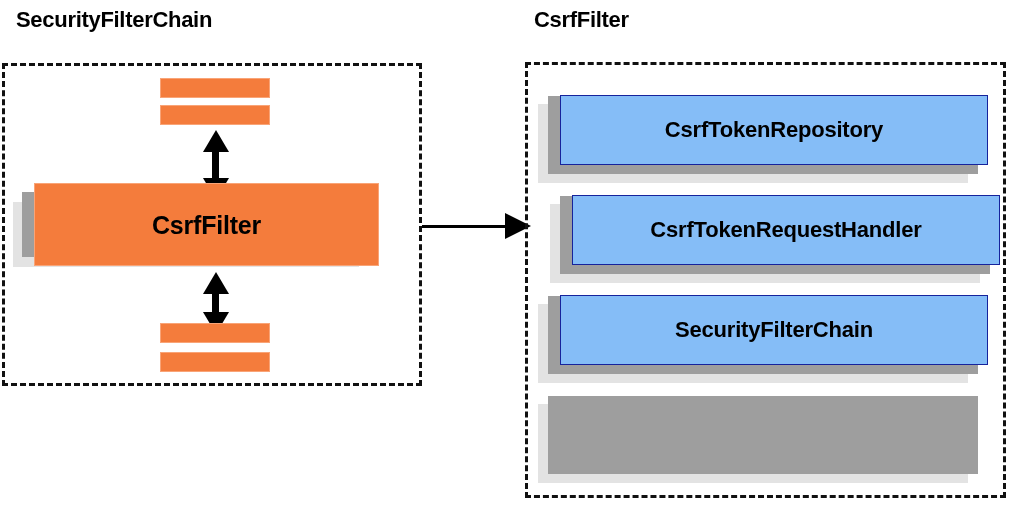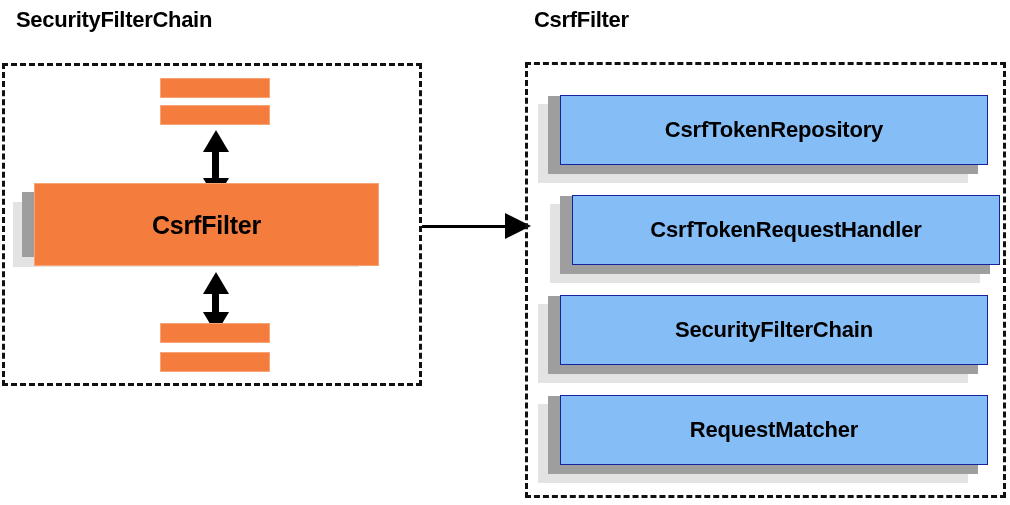--- a/index.html
+++ b/index.html
@@ -179,18 +179,15 @@
     <div class="sh-light"></div>
     <div class="sh-mid"></div>
     <div class="face">
       <div class="face-label">SecurityFilterChain</div>
     </div>
   </div>
 
   <div class="block blue" style="left:538px; top:395px;">
     <div class="sh-light"></div>
     <div class="sh-mid"></div>
-    <div class="face">
-      <div class="face-label">RequestMatcher</div>
-    </div>
   </div>
 
 </div>
 
 </body></html>

